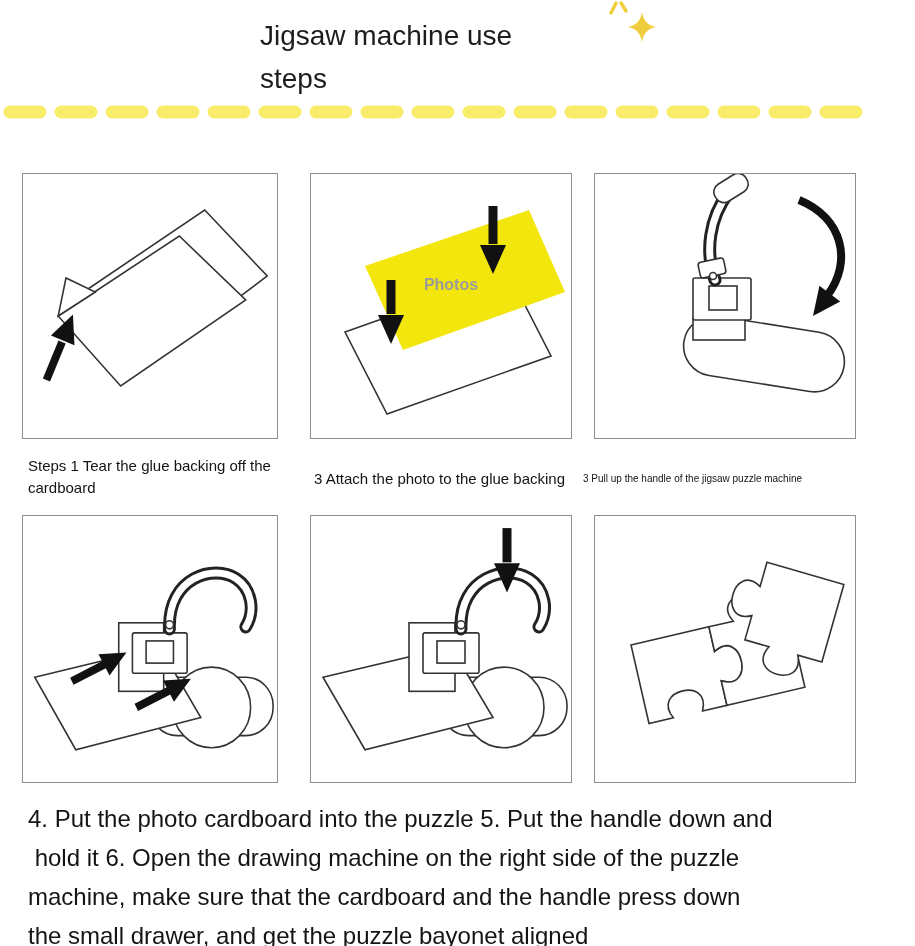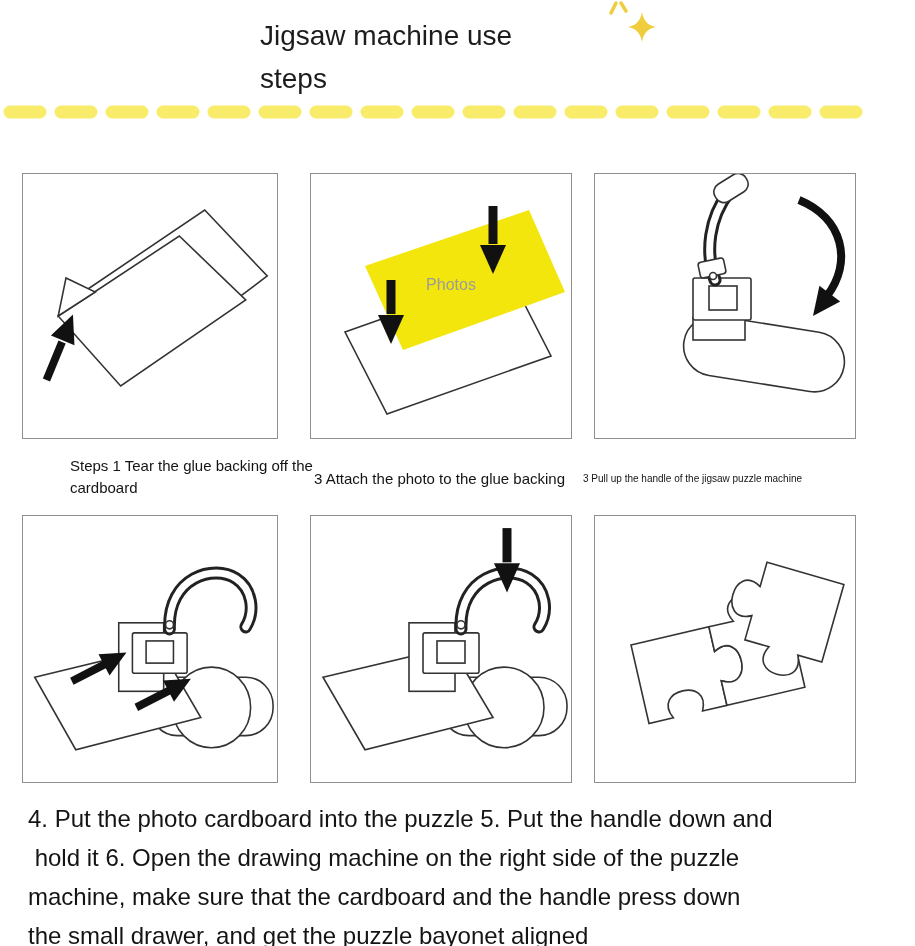--- a/index.html
+++ b/index.html
@@ -13,29 +13,29 @@
     font-size:28px;line-height:43px;font-weight:500;color:#1c1c1c;
     white-space:pre-wrap;
   }
   #sparkle{left:600px;top:0px;}
   #divider{left:0px;top:98px;}
   .panel{
     background:#fff;border:1px solid #8f8f8f;box-sizing:border-box;
   }
   .panel svg{display:block;width:100%;height:100%;}
   #panel1{left:22px;top:173px;width:256px;height:266px;}
-  #panel2{left:310px;top:173px;width:262px;height:266px;}
+  #panel2{left:310px;top:173px;width:262px;height:266px;font-weight:bold;}
   #panel3{left:594px;top:173px;width:262px;height:266px;}
   #panel4{left:22px;top:515px;width:256px;height:268px;}
   #panel5{left:310px;top:515px;width:262px;height:268px;}
   #panel6{left:594px;top:515px;width:262px;height:268px;}
   .caption{
     font-size:15px;line-height:22px;color:#141414;white-space:pre-wrap;
   }
-  #caption1{left:28px;top:455px;width:262px;margin-left:42px;}
+  #caption1{left:28px;top:455px;width:262px;}
   #caption2{left:314px;top:468px;width:275px;white-space:nowrap;}
   #caption3{left:583px;top:468px;width:332px;white-space:nowrap;font-size:10px;}
   #footer{
     left:28px;top:799px;width:872px;
     font-size:24px;line-height:39px;color:#141414;white-space:pre-wrap;
   }
   .ink{fill:#ffffff;stroke:#333333;stroke-width:1.6;}
   .arrow-line{stroke:#111111;fill:none;}
   .arrow-head{fill:#111111;stroke:none;}
   .handle-outer{fill:none;stroke:#222222;stroke-width:13;stroke-linecap:round;}

